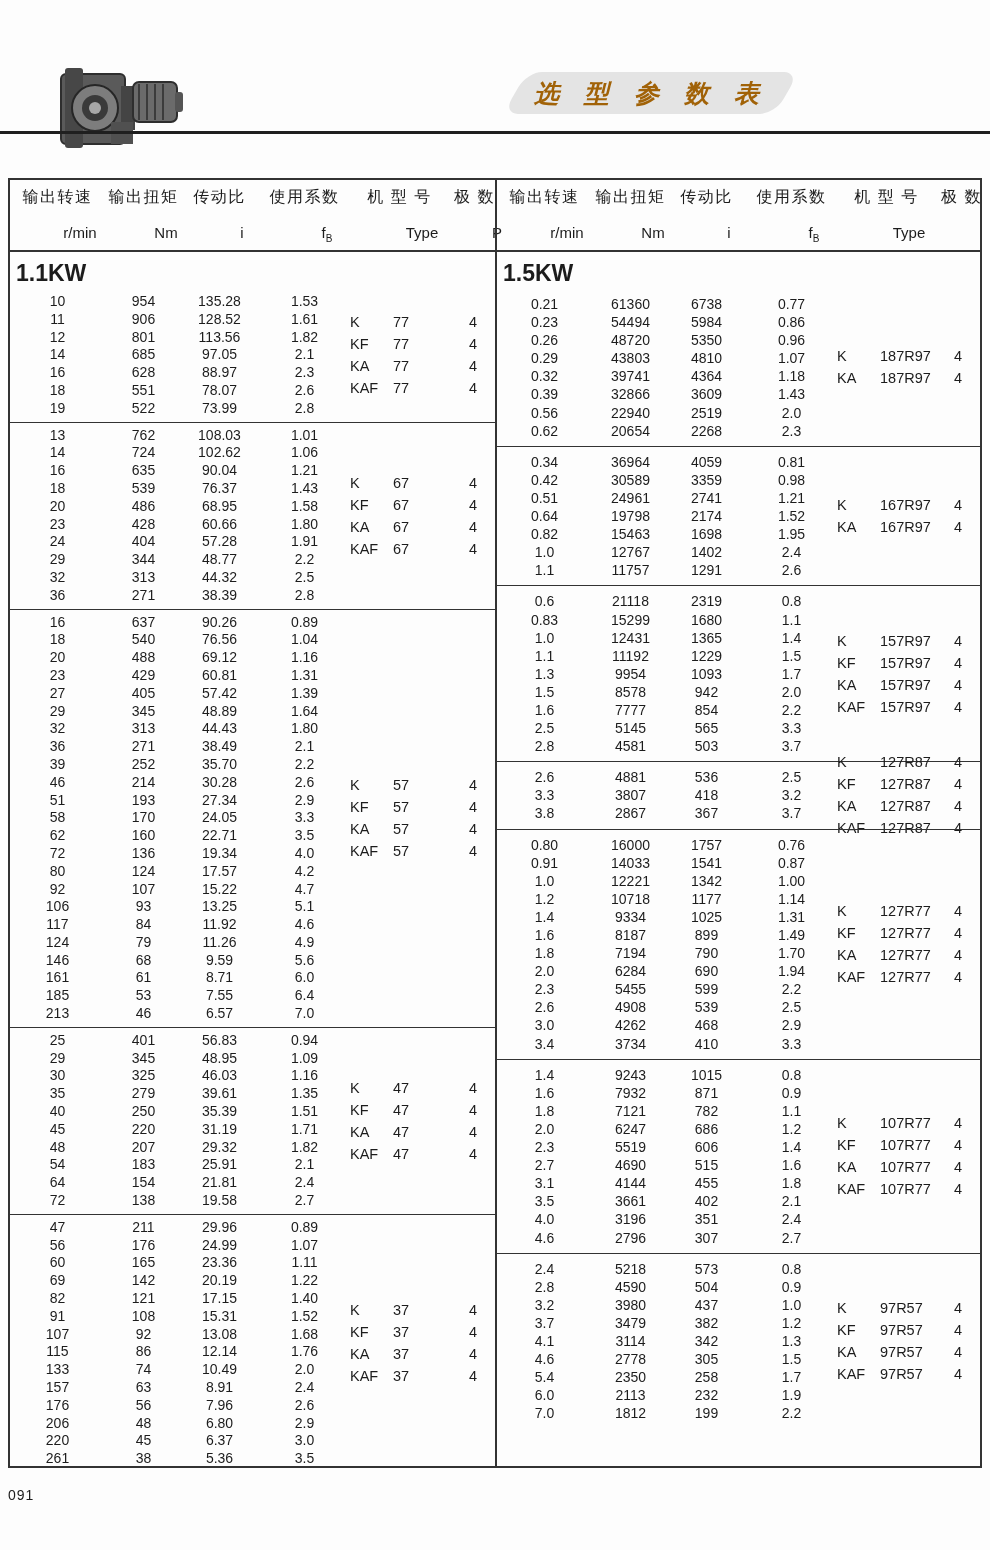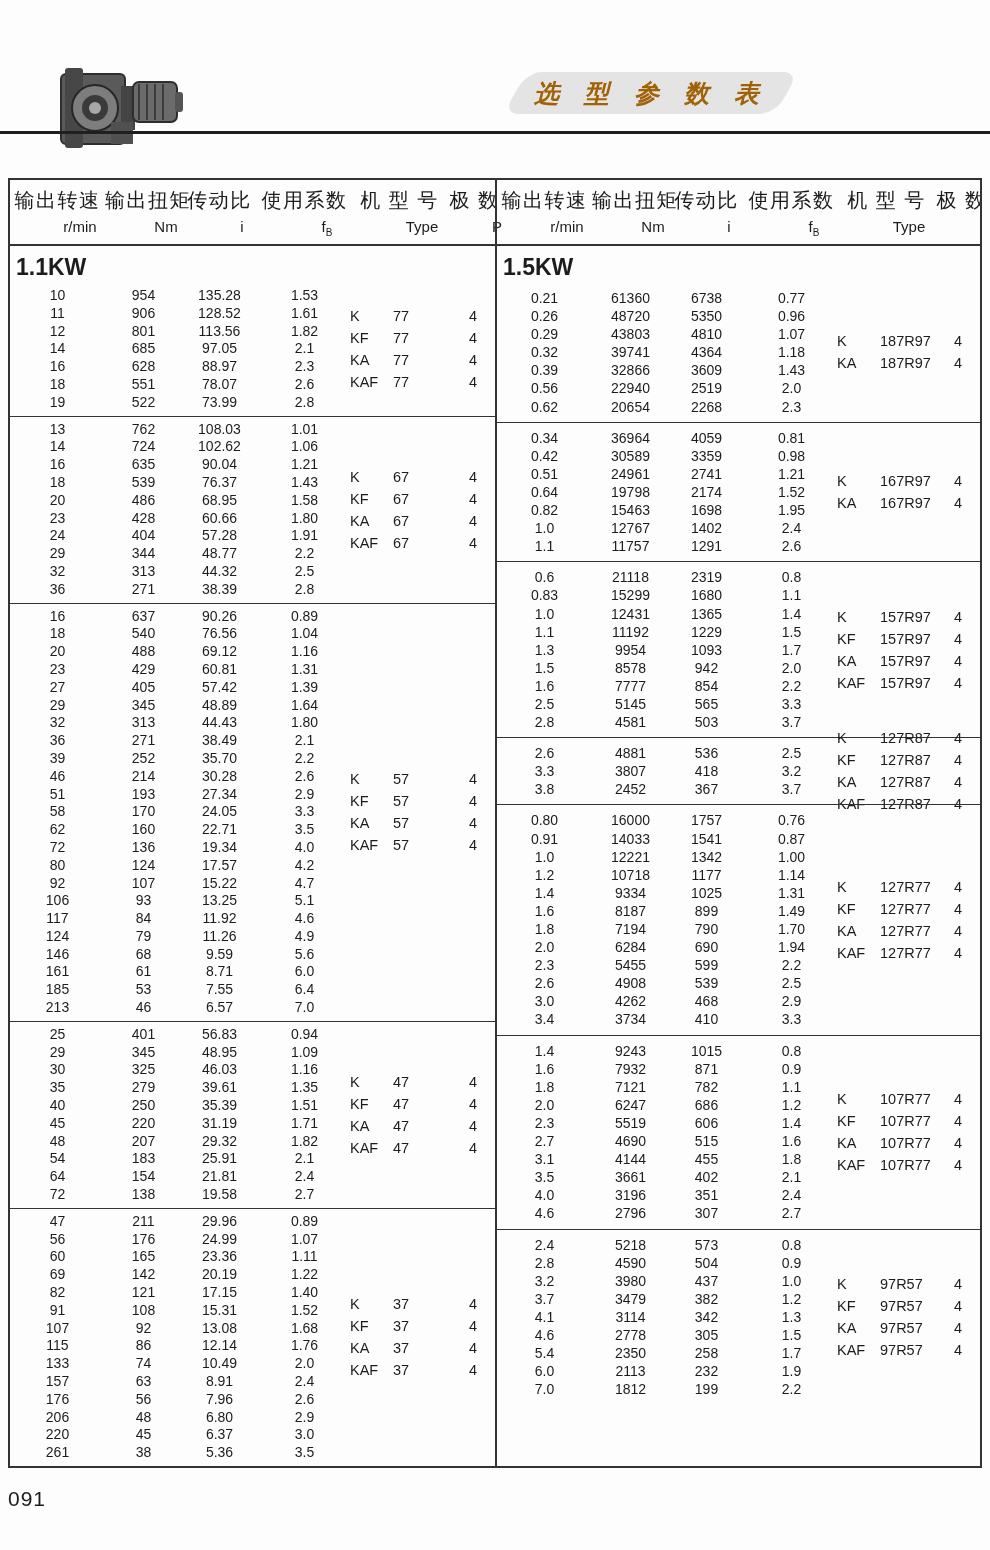--- a/index.html
+++ b/index.html
@@ -20,38 +20,38 @@
     line-height:42px; color:#a16207; }
   .top-rule { position:absolute; left:0; top:131px; width:990px; height:3px; background:#1f1f1f; }
   
   .frame { position:absolute; left:8px; top:178px; width:974px; height:1290px;
     border:2px solid #333; box-sizing:border-box; display:flex; overflow:hidden; background:#fdfdfd; }
   .half { width:50%; box-sizing:border-box; display:flex; flex-direction:column; }
   .half + .half { border-left:2px solid #333; }
   .hdr { display:grid; grid-template-columns:95px 77px 75px 95px 95px 1fr;
     border-bottom:2px solid #333; padding:7px 0 6px; }
   .hcell { text-align:center; }
-  .hcn { font-size:20px; letter-spacing:1.5px; white-space:nowrap; }
-  .hunit { font-size:15px; margin-top:4px;padding-left:45px; }
+  .hcn { font-size:16px; letter-spacing:1.5px; white-space:nowrap; }
+  .hunit { font-size:15px; margin-top:16px;padding-left:45px; }
   .hunit sub { font-size:10px; }
   .ptitle { font-size:23px; font-weight:bold; padding:8px 0 2px 6px; }
   .block { position:relative; padding:4px 0; }
   .block + .block { border-top:1.5px solid #333; }
   .half:nth-child(2) .block { padding:6px 0; }
   .rows { width:342px; }
   .row { display:grid; grid-template-columns:95px 77px 75px 95px; }
   .cell { text-align:center; font-size:14px; line-height:17.8px; white-space:nowrap; }
   .half:nth-child(2) .cell { line-height:18.1px; }
   .types { position:absolute; left:340px; right:5px; top:0; bottom:0;
     display:flex; flex-direction:column; justify-content:center; }
   .trow { display:flex; line-height:22px; font-size:14.5px; }
   .tser { min-width:35px; white-space:nowrap; }
   .tmod { flex:1; white-space:nowrap;margin-left:8px; }
   .tp { width:34px; text-align:center; }
-  .pagenum { position:absolute; left:8px; top:1487px; font-size:21px; letter-spacing:1px; }
+  .pagenum { position:absolute; left:8px; top:1487px; font-size:14px; letter-spacing:1px; }
 </style>
 </head>
 <body>
 
 <div class="photo">
   <svg width="132" height="98" viewBox="0 0 132 98">
     <rect x="6" y="16" width="64" height="70" rx="5" fill="#5a5a5a" stroke="#2e2e2e" stroke-width="2"></rect>
     <rect x="10" y="10" width="18" height="80" rx="3" fill="#474747"></rect>
     <circle cx="40" cy="50" r="23" fill="#7d7d7d" stroke="#262626" stroke-width="2"></circle>
     <circle cx="40" cy="50" r="13" fill="#3a3a3a"></circle>
@@ -648,20 +648,26 @@
       <div class="ptitle">1.5KW</div>
       <div class="block">
         <div class="rows">
           <div class="row">
             <div class="cell">0.21</div>
             <div class="cell">61360</div>
             <div class="cell">6738</div>
             <div class="cell">0.77</div>
           </div>
           <div class="row">
+            <div class="cell">0.23</div>
+            <div class="cell">54494</div>
+            <div class="cell">5984</div>
+            <div class="cell">0.86</div>
+          </div>
+          <div class="row">
             <div class="cell">0.26</div>
             <div class="cell">48720</div>
             <div class="cell">5350</div>
             <div class="cell">0.96</div>
           </div>
           <div class="row">
             <div class="cell">0.29</div>
             <div class="cell">43803</div>
             <div class="cell">4810</div>
             <div class="cell">1.07</div>
@@ -851,21 +857,21 @@
             <div class="cell">2.5</div>
           </div>
           <div class="row">
             <div class="cell">3.3</div>
             <div class="cell">3807</div>
             <div class="cell">418</div>
             <div class="cell">3.2</div>
           </div>
           <div class="row">
             <div class="cell">3.8</div>
-            <div class="cell">2452</div>
+            <div class="cell">2867</div>
             <div class="cell">367</div>
             <div class="cell">3.7</div>
           </div>
         </div>
         <div class="types">
           <div class="trow">
             <div class="tser">K</div>
             <div class="tmod">127R87</div>
             <div class="tp">4</div>
           </div>

